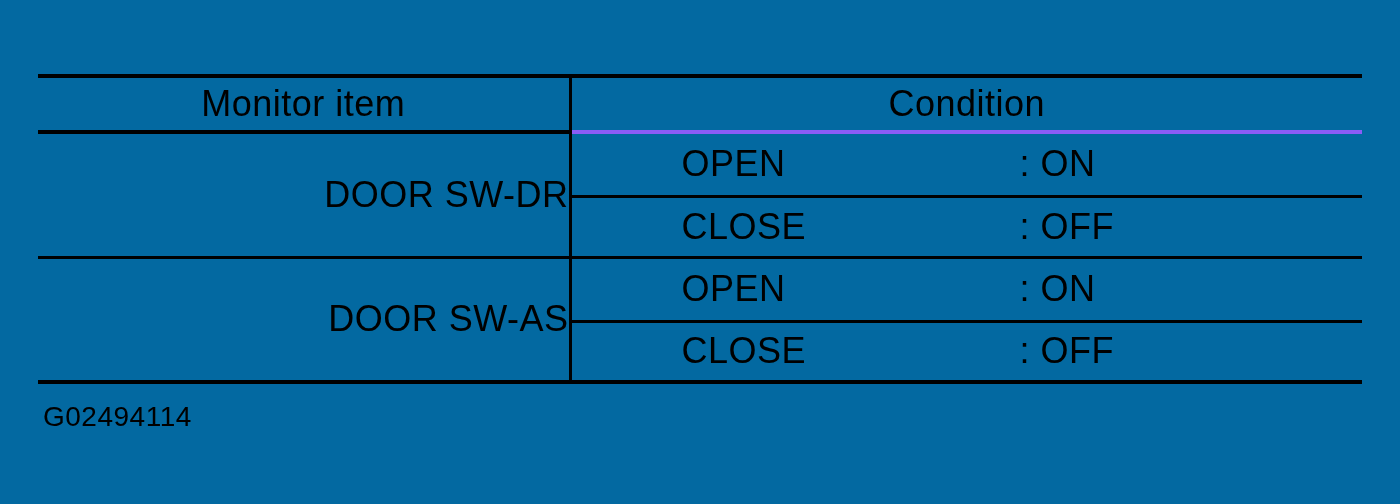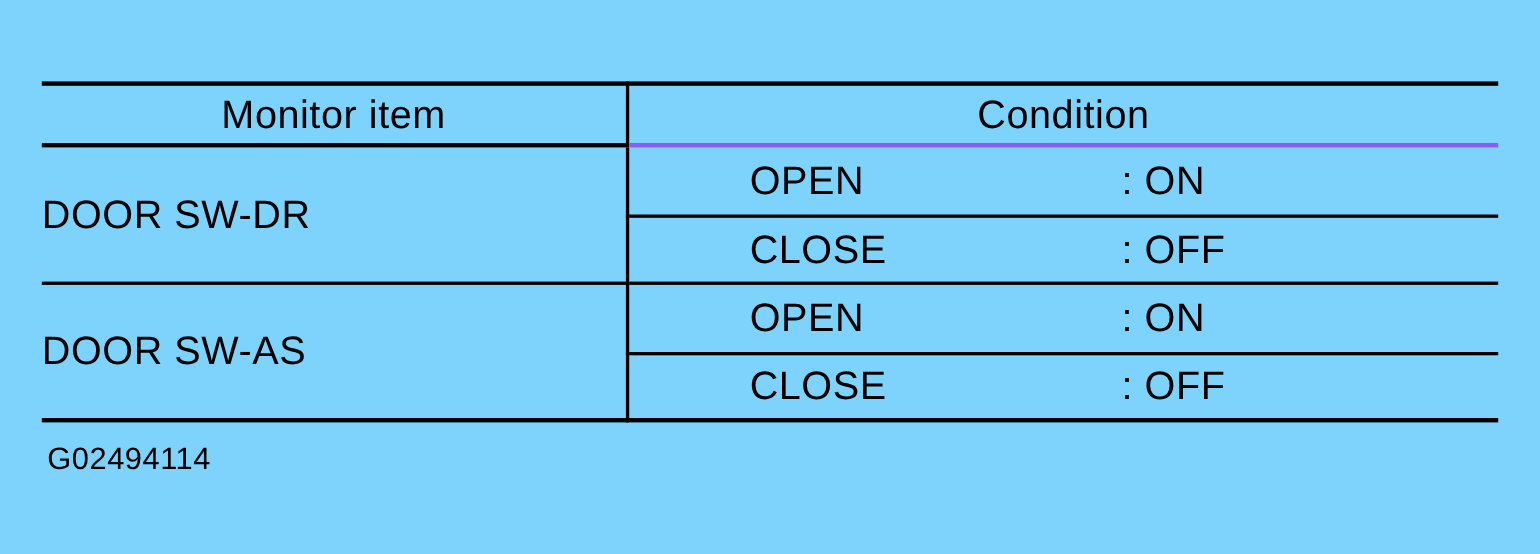--- a/index.html
+++ b/index.html
@@ -11,21 +11,21 @@
     height: 504px;
     background: #ffffff;
     font-family: "Liberation Sans", sans-serif;
     color: #000000;
     position: relative;
     overflow: hidden;
   }
   .page {
     position: absolute;
     inset: 0;
-    background: #7dd3fc;
+    background: #0369a1;
   }
   table.monitor-table {
     position: absolute;
     left: 38px;
     top: 74px;
     width: 1324px;
     border-collapse: collapse;
     table-layout: fixed;
     border-top: 4px solid #000000;
     border-bottom: 4px solid #000000;
@@ -50,21 +50,21 @@
     border-bottom: 4px solid #000000;
   }
   th.condition-header {
     border-bottom: 4px solid #8b5cf6;
   }
 
   
   td.item-cell {
     border-right: 3px solid #000000;
     padding-left: 25px;
-    text-align: left;
+    text-align: right;
   }
   tr.subrow-a { height: 64px; }
   tr.subrow-b { height: 61px; }
 
   td.condition-cell {
     border-bottom: 3px solid #000000;
   }
   td.condition-cell.last {
     border-bottom: none;
   }

